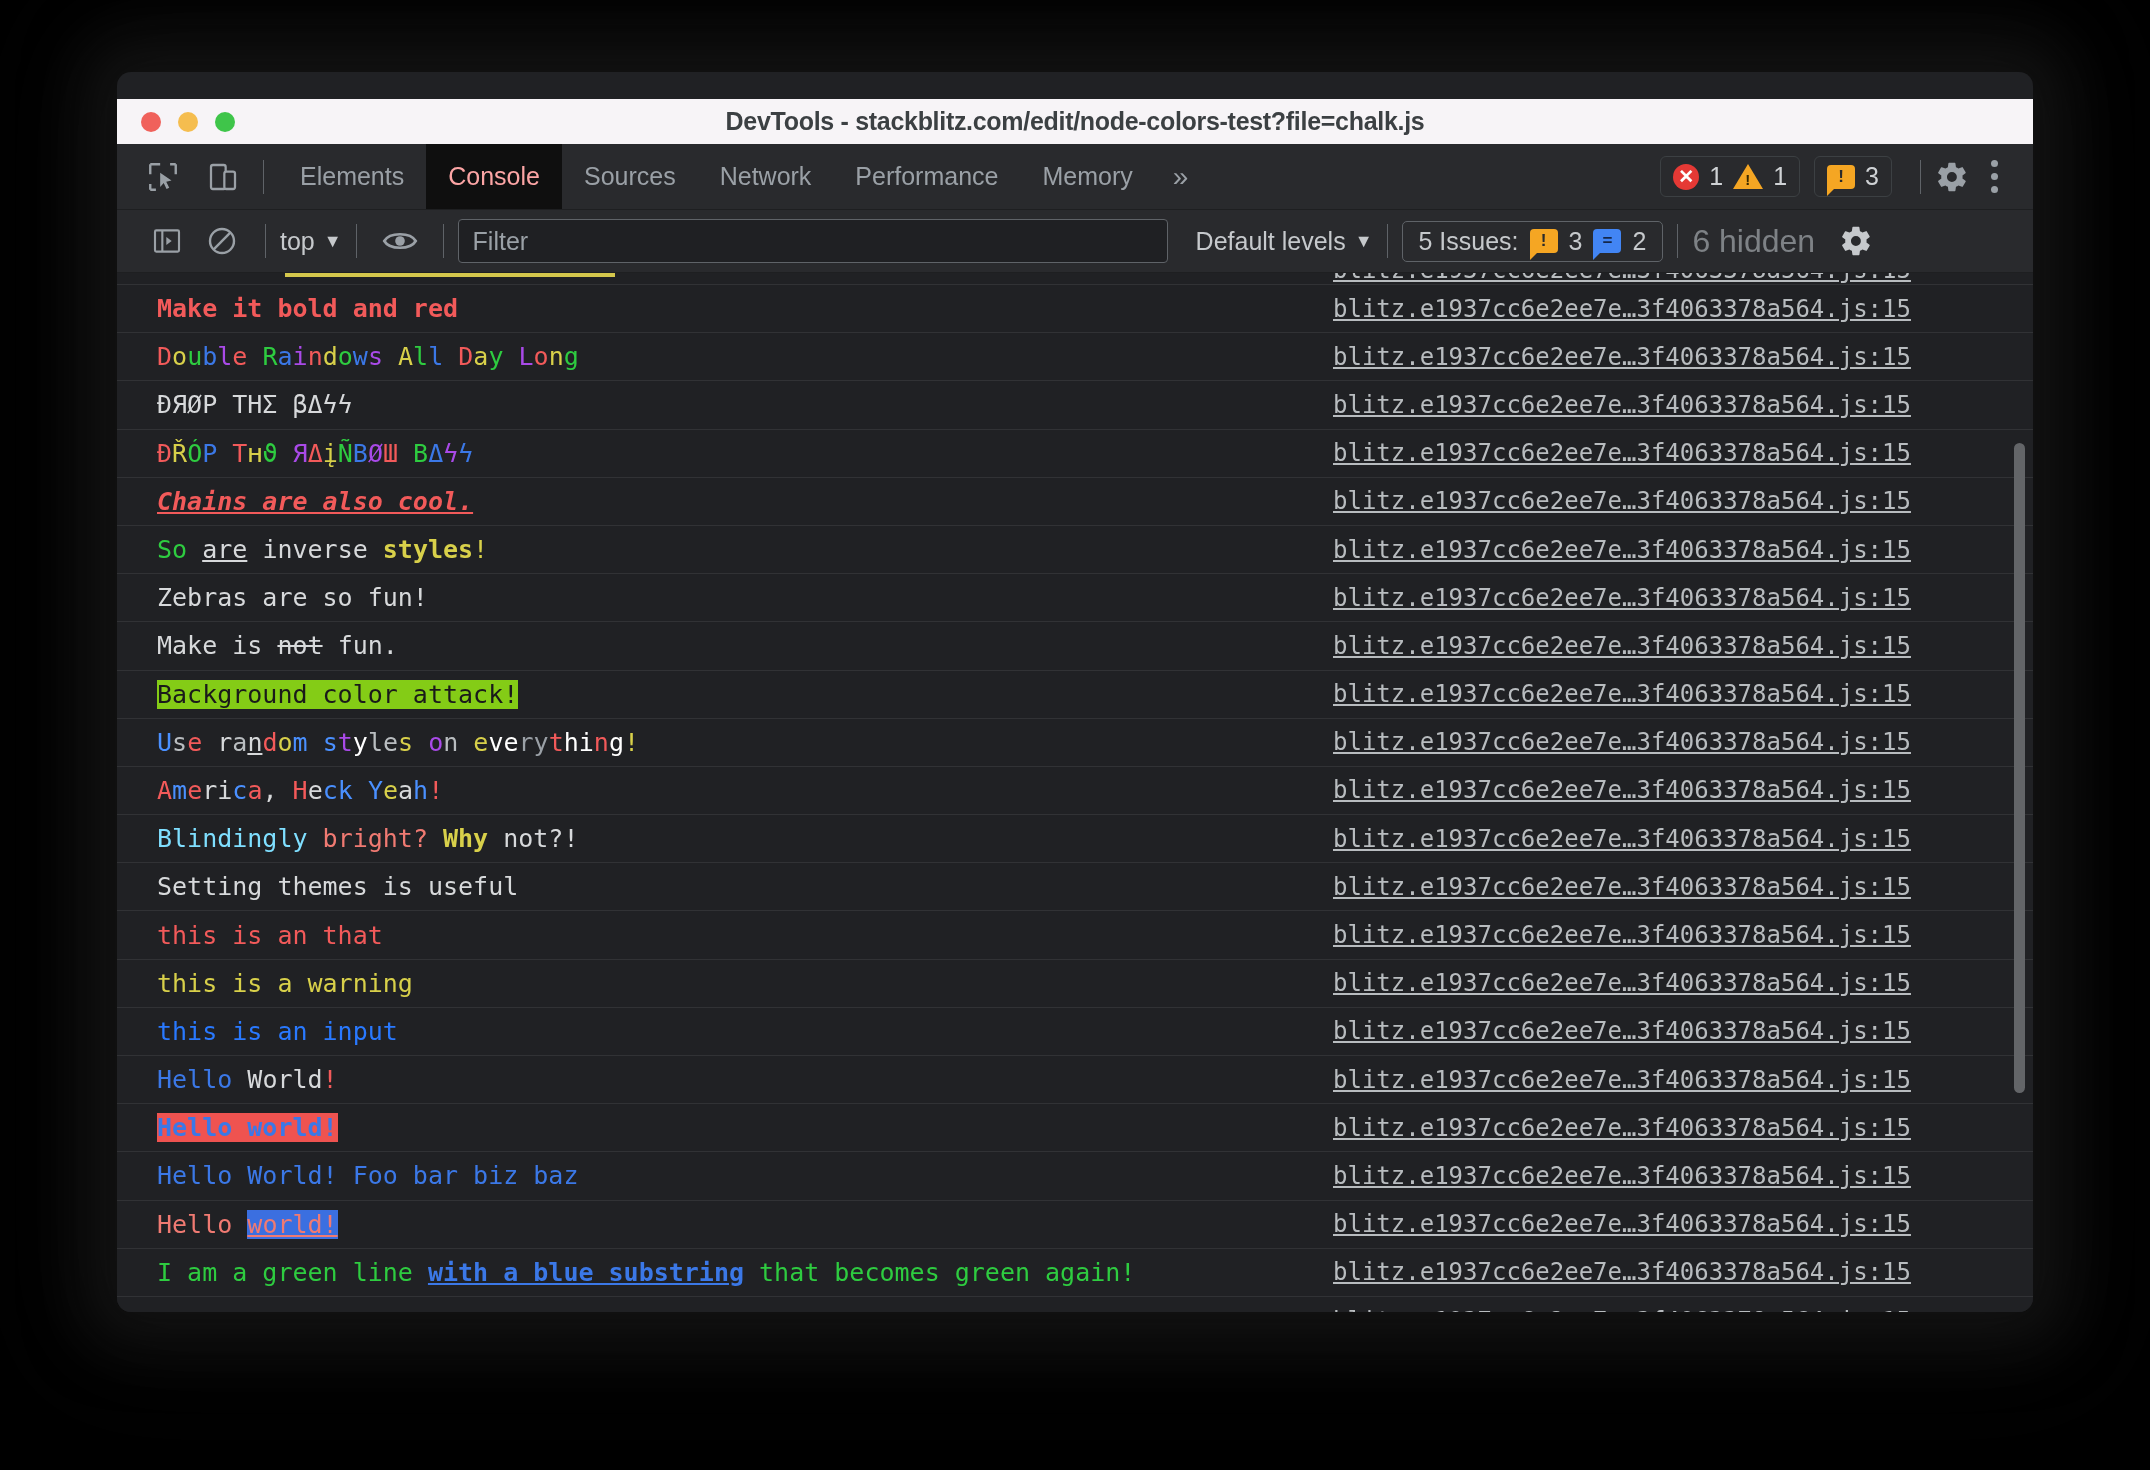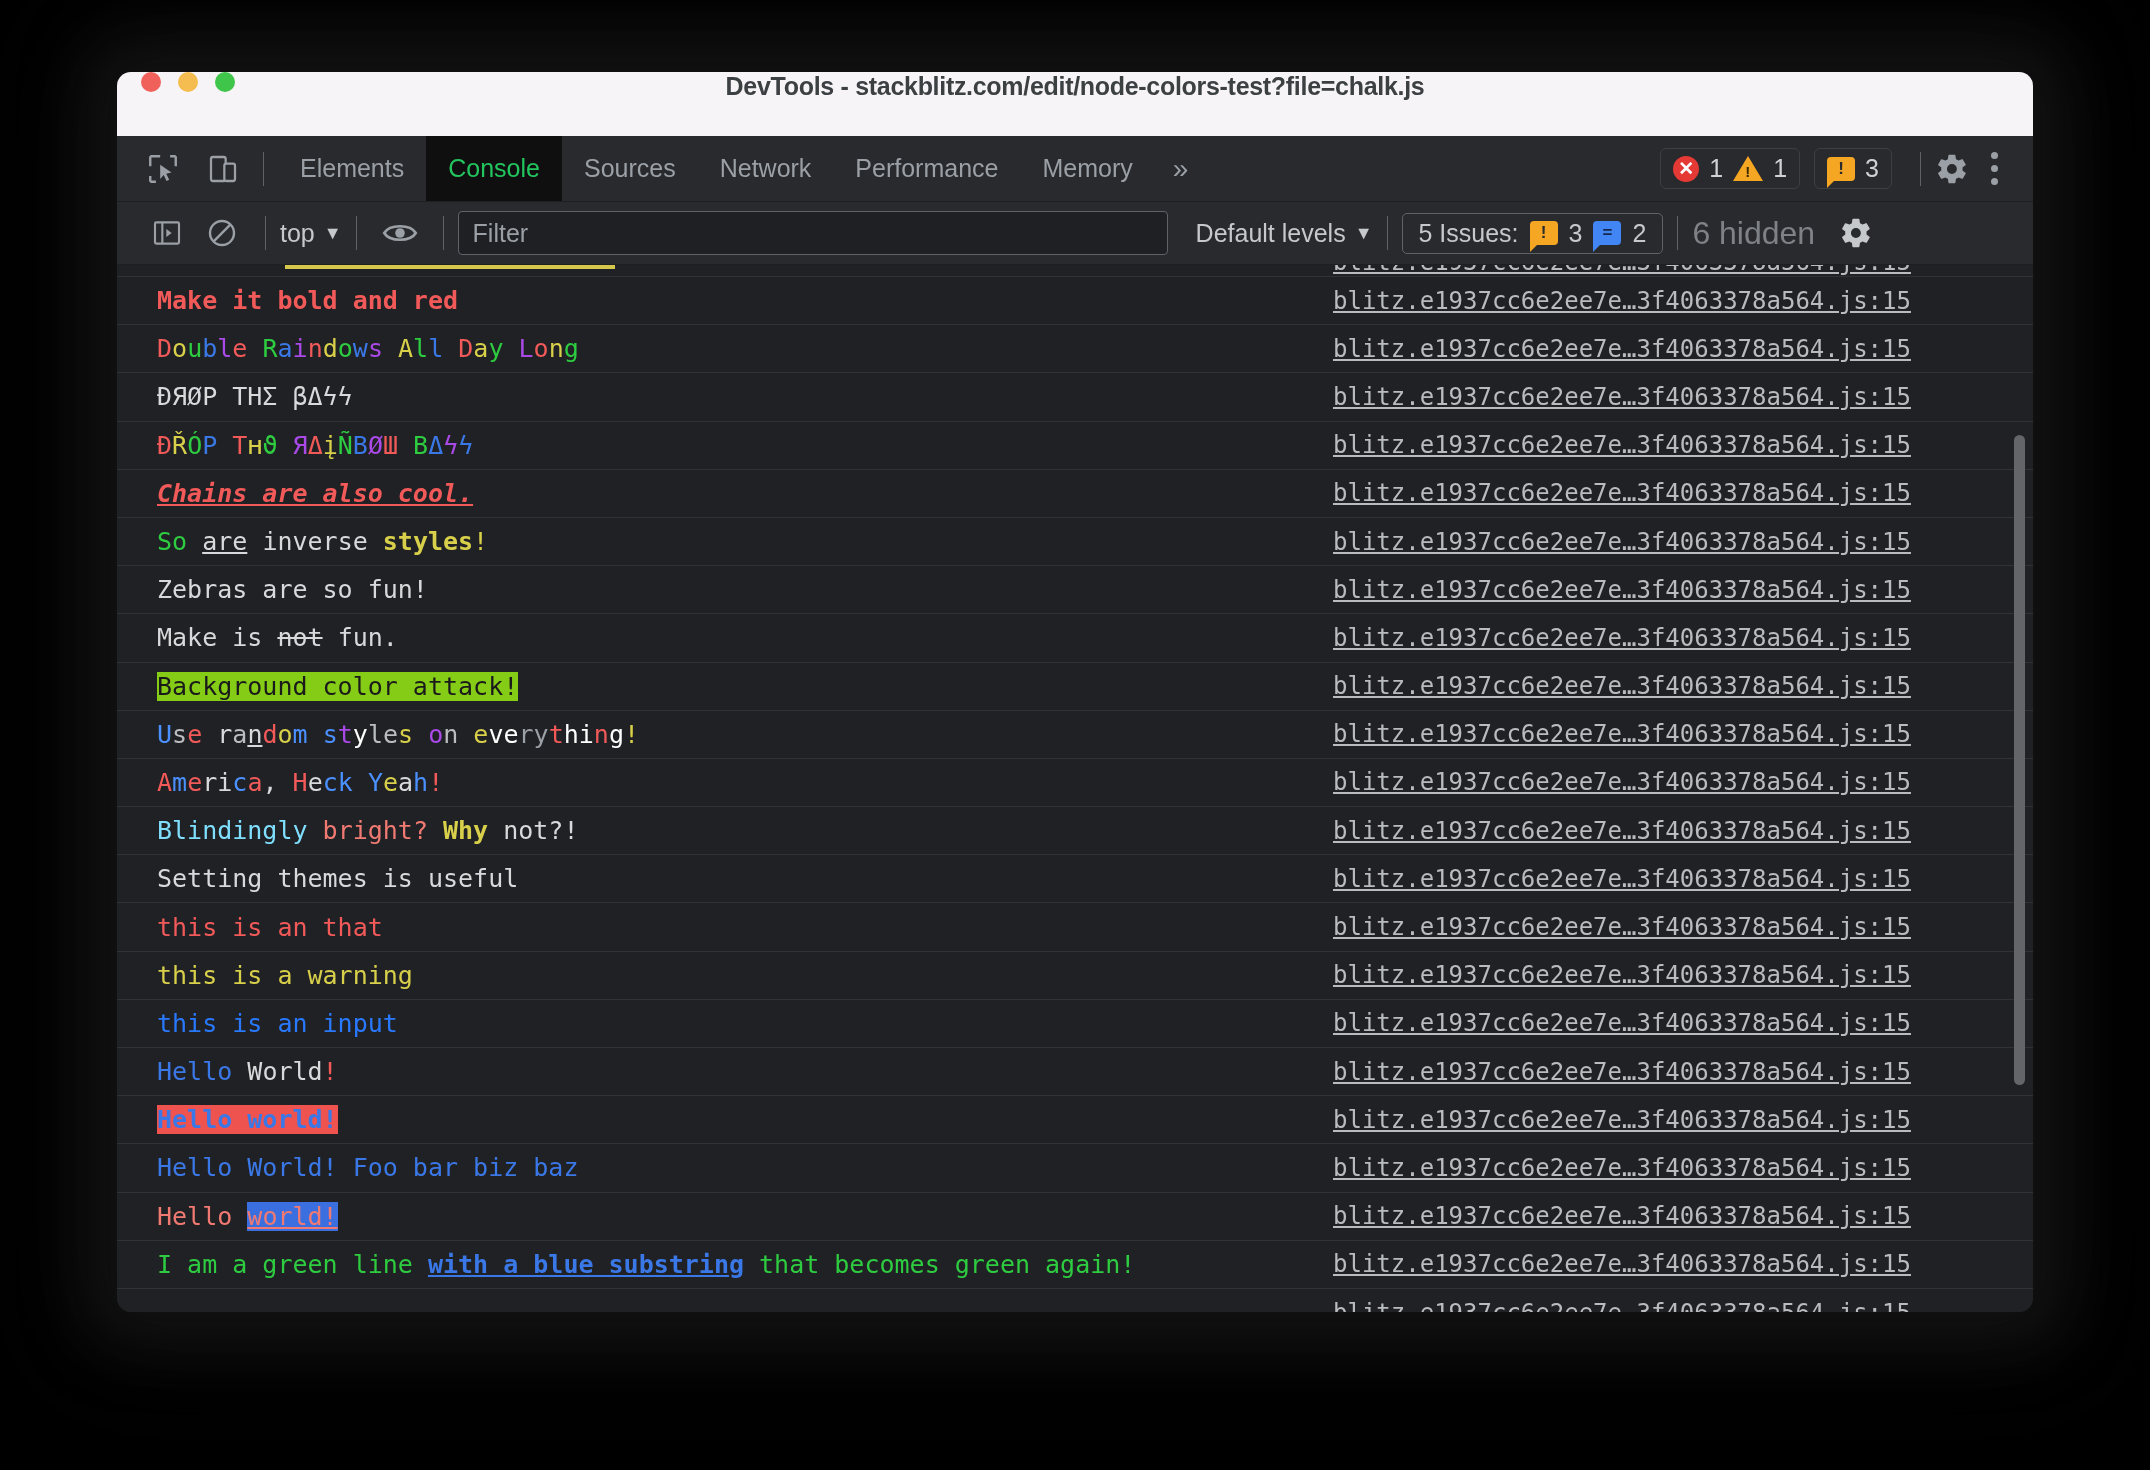--- a/index.html
+++ b/index.html
@@ -29,25 +29,27 @@
     background: #202124;
     box-shadow: 0 0 60px 30px rgba(20,20,20,0.9),
                 0 0 120px 60px rgba(10,10,10,0.8);
     overflow: hidden;
     display: flex;
     flex-direction: column;
   }
 
   
   #titlebar {
-    height: 64px;
+    height: 45px;
     background: #f7f4f7;
     display: flex;
+    align-items: center;
     position: relative;
     flex: none;
+    margin-top: 27px;
   }
   .traffic-lights {
     display: flex;
     gap: 17px;
     margin-left: 24px;
   }
   .light {
     width: 20px;
     height: 20px;
     border-radius: 50%;
@@ -97,21 +99,21 @@
   .tab {
     padding: 0 22px;
     height: 65px;
     line-height: 65px;
     font-size: 25px;
     color: #9aa0a6;
     white-space: nowrap;
   }
   .tab.active {
     background: #0f0f0f;
-    color: #22c55e;
+    color: #fca5a5;
     text-align: center;
   }
   .tab-more {
     padding: 0 18px;
     font-size: 28px;
     color: #9aa0a6;
     line-height: 65px;
   }
 
   .tabstrip-spacer { flex: 1 1 auto; }

